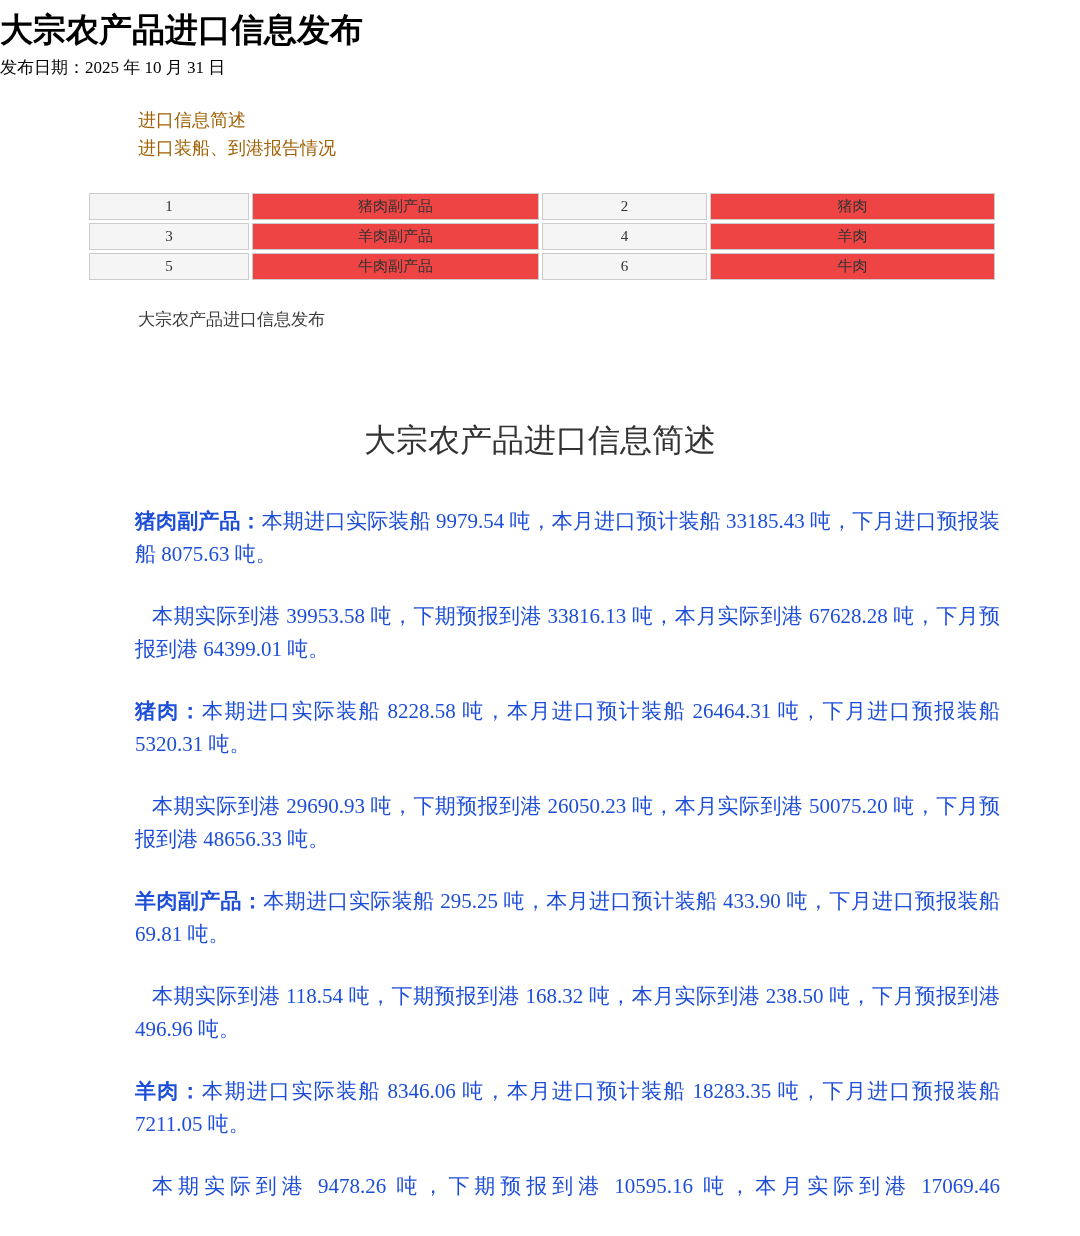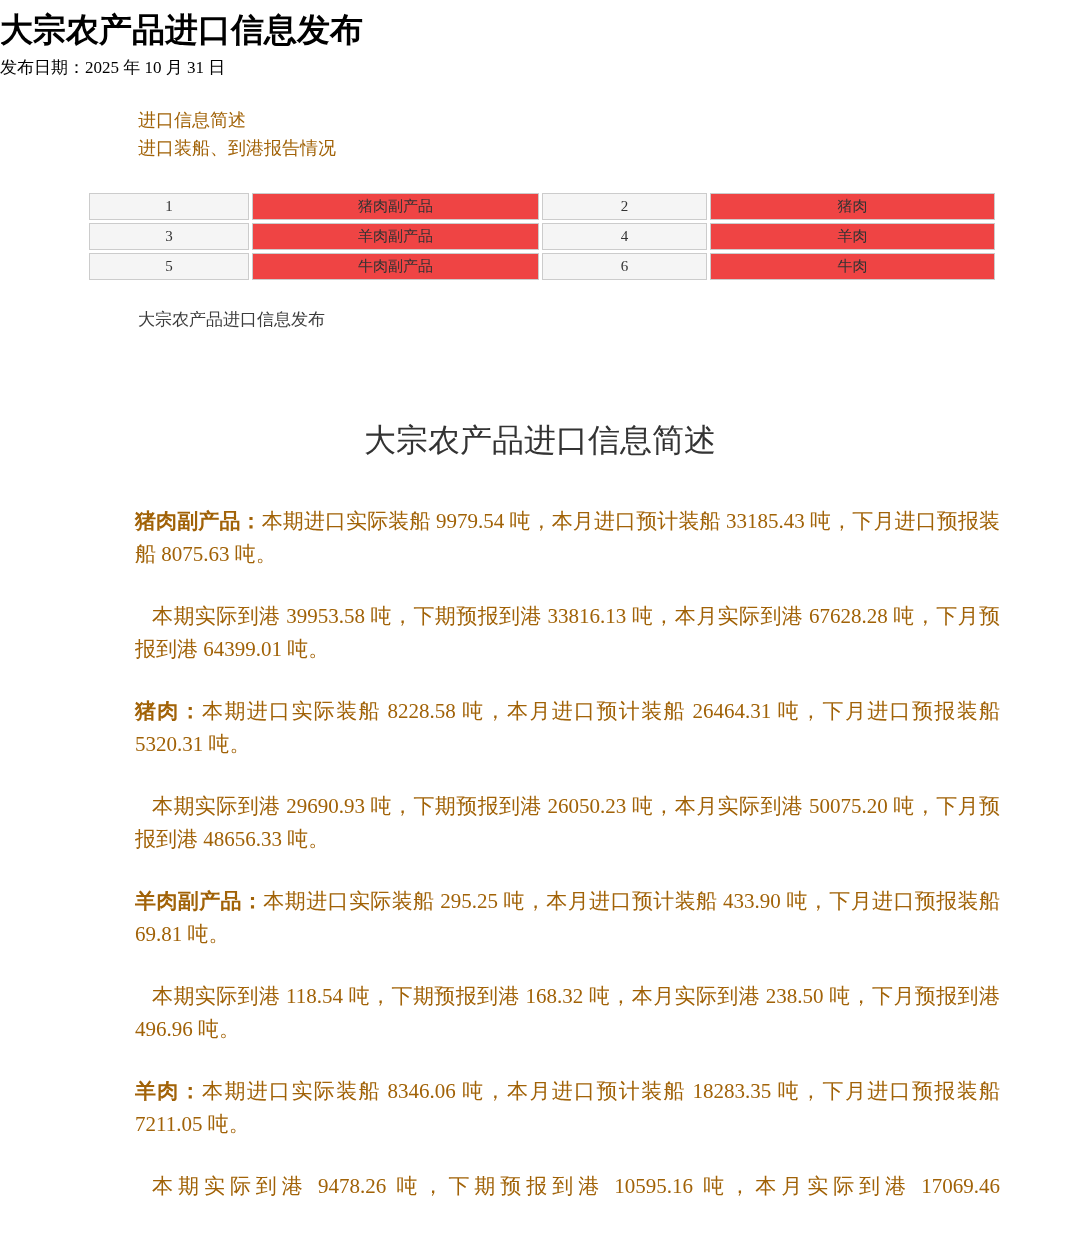--- a/index.html
+++ b/index.html
@@ -74,21 +74,21 @@
   }
   .body-text {
     margin: 48px 80px 0 135px;
     width: 865px;
   }
   .para {
     margin: 0 0 29px 0;
     font-size: 21px;
     line-height: 33px;
     text-align: justify;
-    color: #a16207;
+    color: #1d4ed8;
   }
   .para .lbl { font-weight: 700; }
   .para.indent { text-indent: 17px; }
   .para.cutoff { text-align-last: justify; margin-bottom: 0; }
 </style>
 </head>
 <body>
 
 <div class="page">
 

